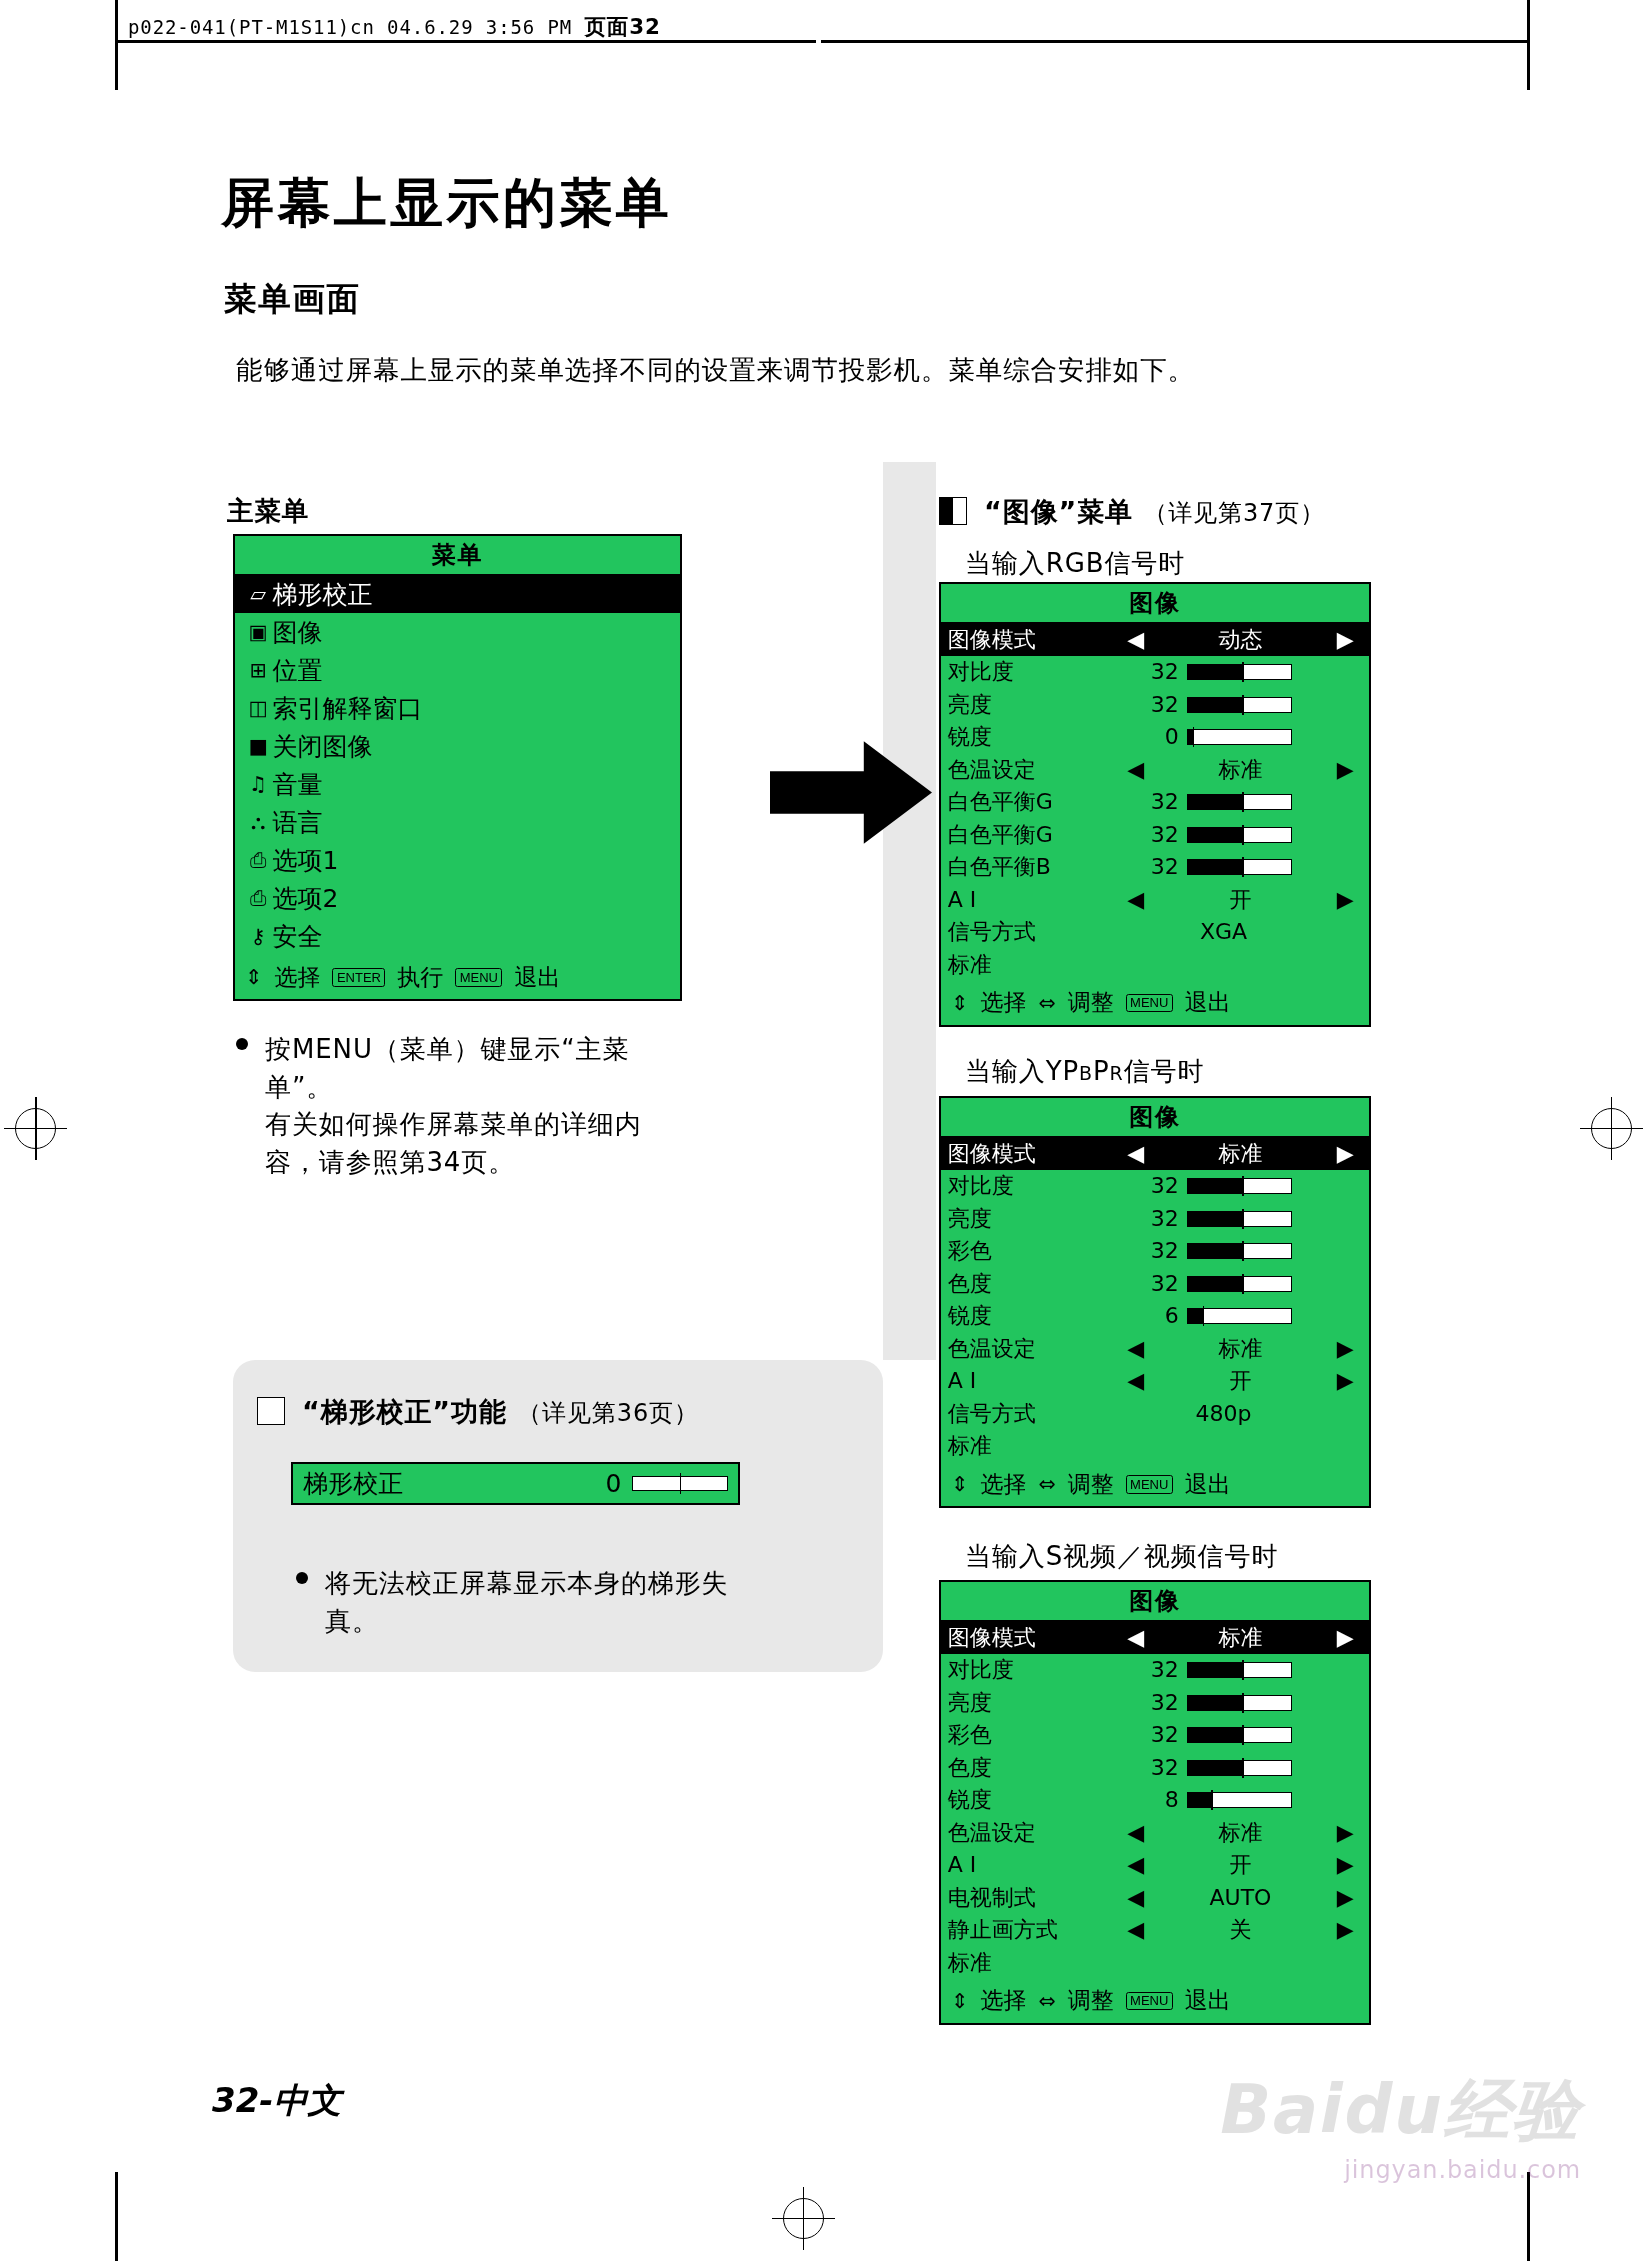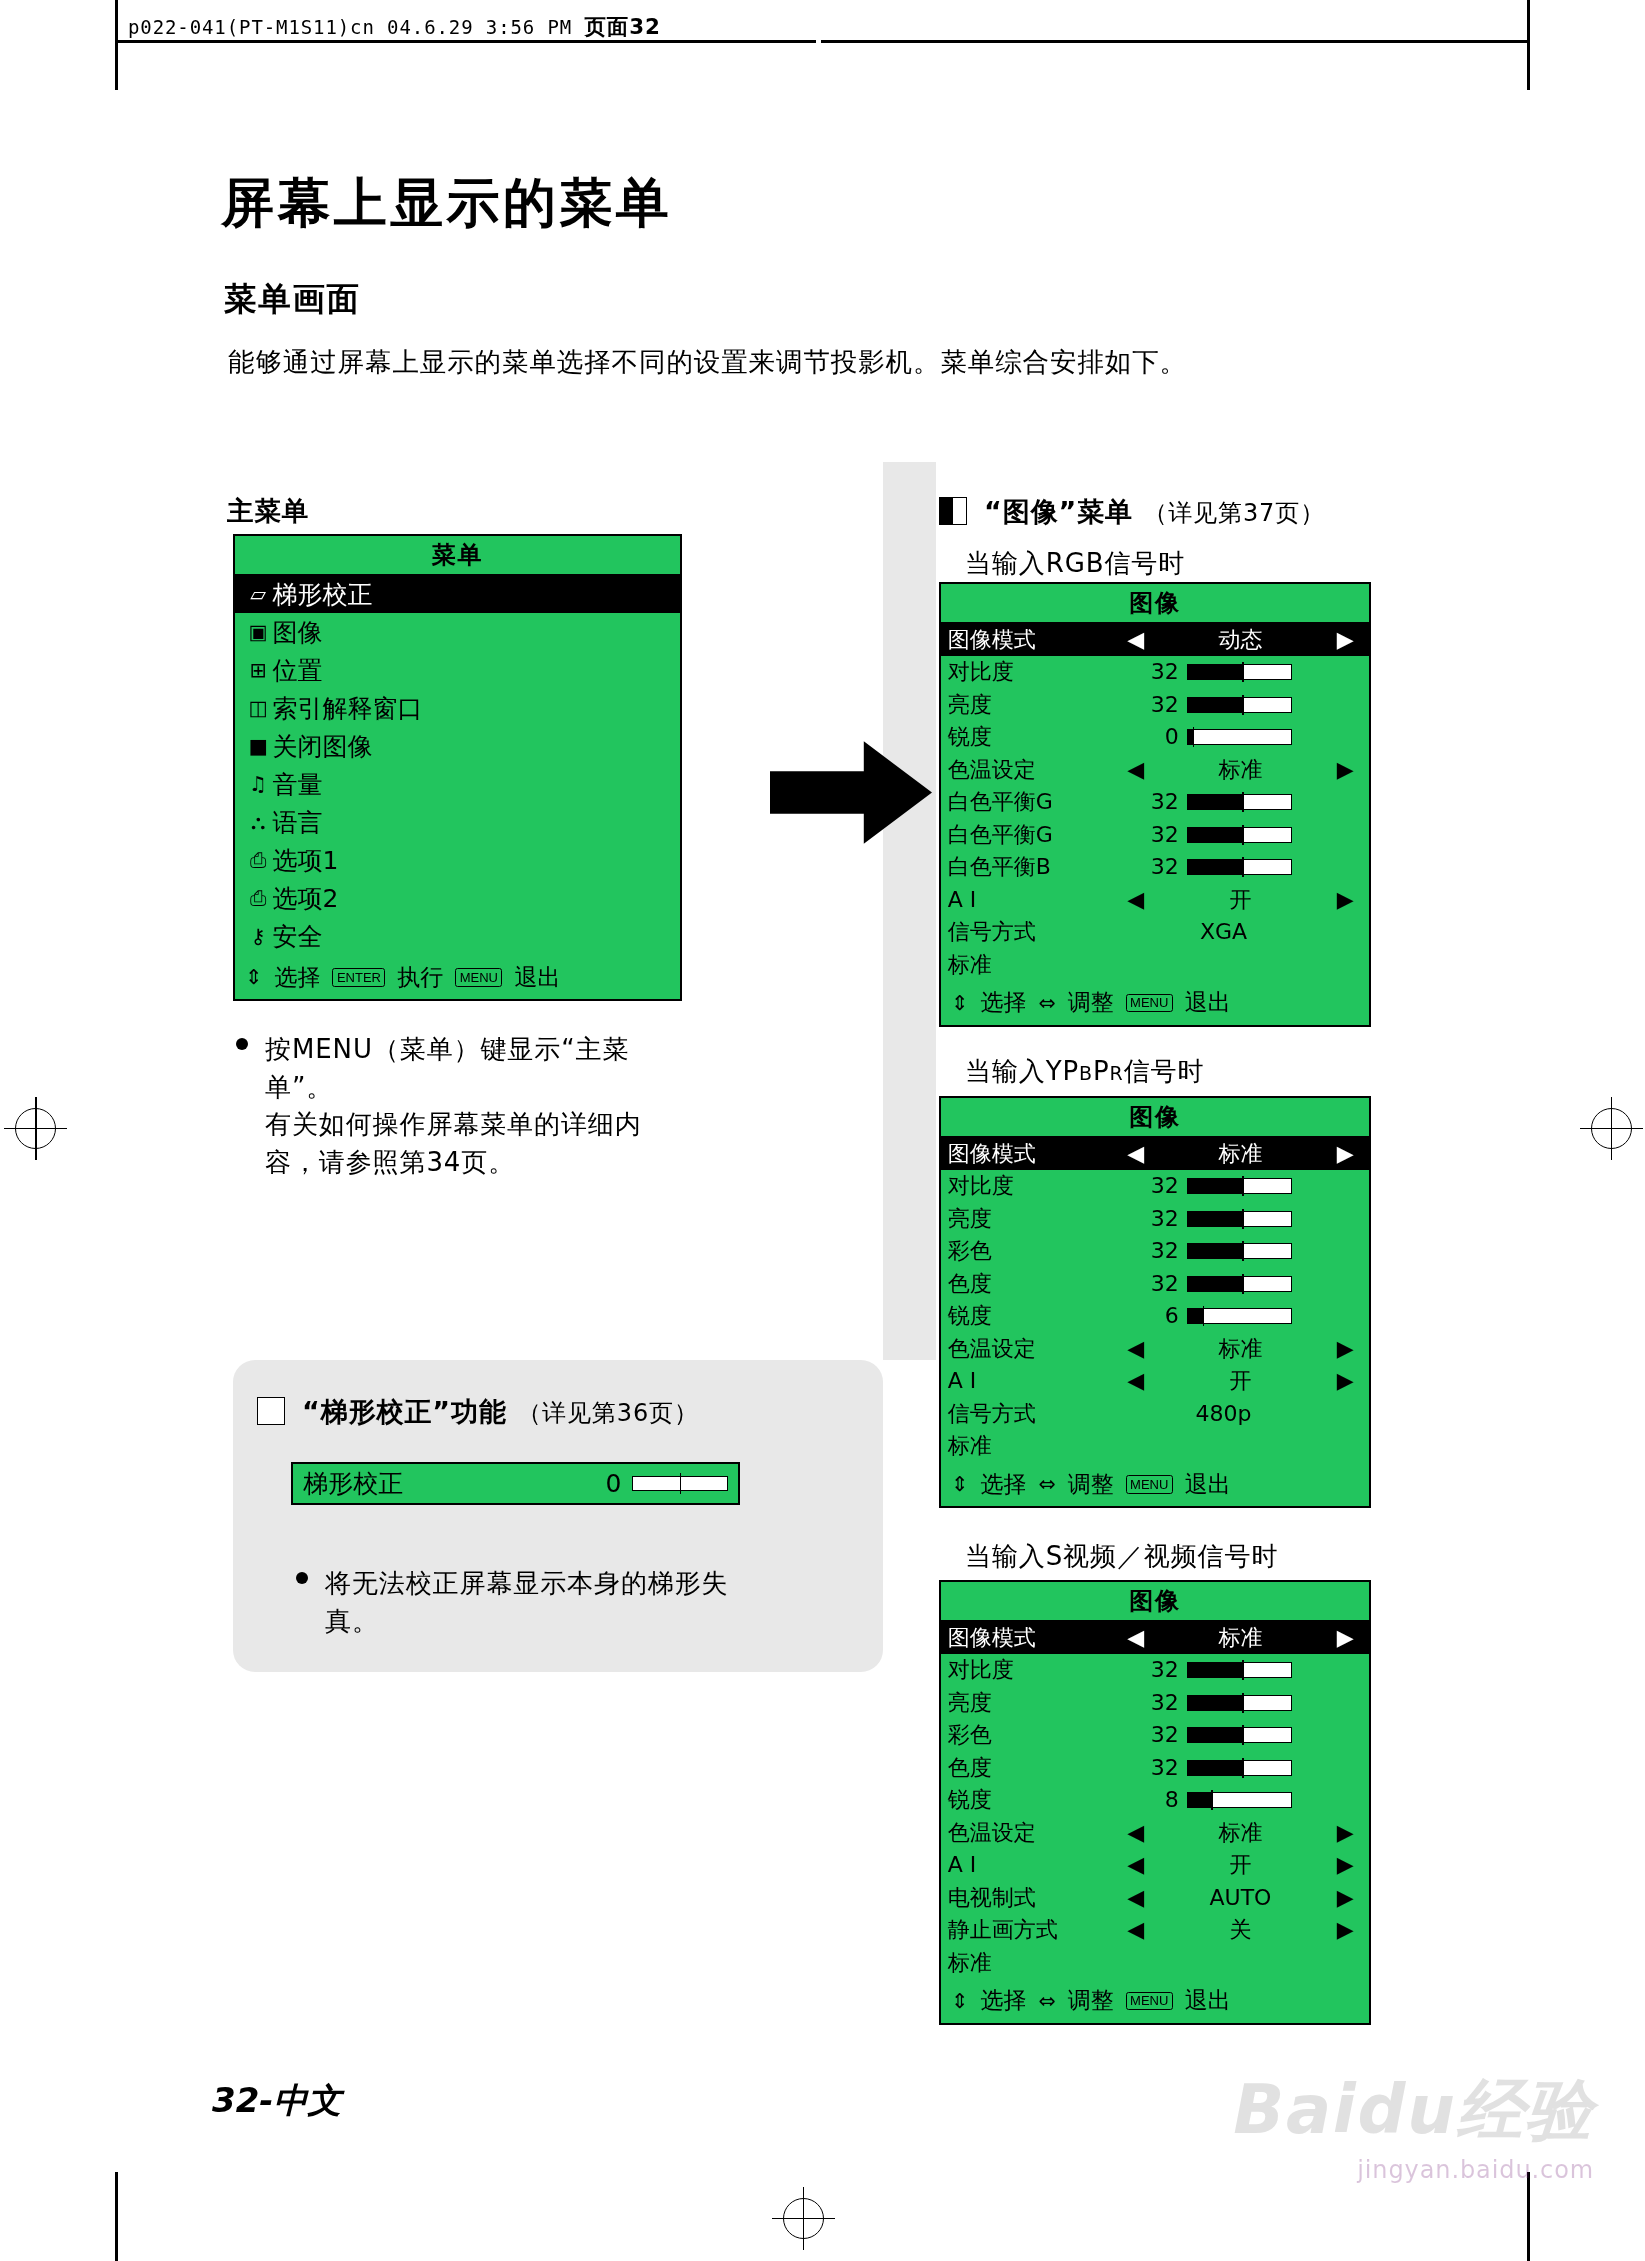--- a/index.html
+++ b/index.html
@@ -32,21 +32,21 @@
   h1.title{
     position:absolute;left:221px;top:168px;
     font-size:53px;font-weight:bold;letter-spacing:3.4px;margin:0;
   }
   h2.sub{
     position:absolute;left:224px;top:278px;
     font-size:32.5px;font-weight:bold;letter-spacing:1.7px;margin:0;
   }
   p.lead{
     position:absolute;left:224px;top:338px;width:1214px;
-    font-size:26.5px;line-height:1.5;margin:4px;letter-spacing:0.9px;
+    font-size:26.5px;line-height:1.5;margin:12px;letter-spacing:0.9px;
   }
 
   .lbl-main{
     position:absolute;left:227px;top:493px;
     font-size:26.5px;font-weight:bold;letter-spacing:0.9px;
   }
 
   
   .greypanel{
     position:absolute;left:233px;top:1360px;width:650px;height:312px;
@@ -121,21 +121,21 @@
     display:inline-block;width:26px;height:26px;border:1.7px solid #000;
     vertical-align:-4.3px;margin-right:6.8px;position:relative;background:#fff;
   }
   .icon-sq.half:after{content:"";position:absolute;left:0;top:0;bottom:0;width:50%;background:#000;}
 
   .pagenum{
     position:absolute;left:212px;top:2078px;font-size:34px;font-style:italic;font-weight:bold;text-align:center;
   }
 
   
-  .wm{position:absolute;right:51px;bottom:77px;opacity:.25;text-align:right;margin-top:8px;}
+  .wm{position:absolute;right:64px;bottom:77px;opacity:.25;text-align:right;margin-top:8px;}
   .wm .big{font-size:67px;font-weight:bold;color:#8a8a8a;letter-spacing:1.7px;font-style:italic;}
   .wm .small{font-size:24px;color:#701a75;letter-spacing:0.9px;}
 </style>
 </head>
 <body>
 
 <div class="crop" style="left:115px;top:0;width:2.6px;height:90px;"></div>
 <div class="crop" style="left:0;top:40px;width:0;height:0;"></div>
 <div class="crop" style="left:1527px;top:0;width:2.6px;height:90px;"></div>
 <div class="crop" style="left:115px;top:2172px;width:2.6px;height:89px;"></div>

